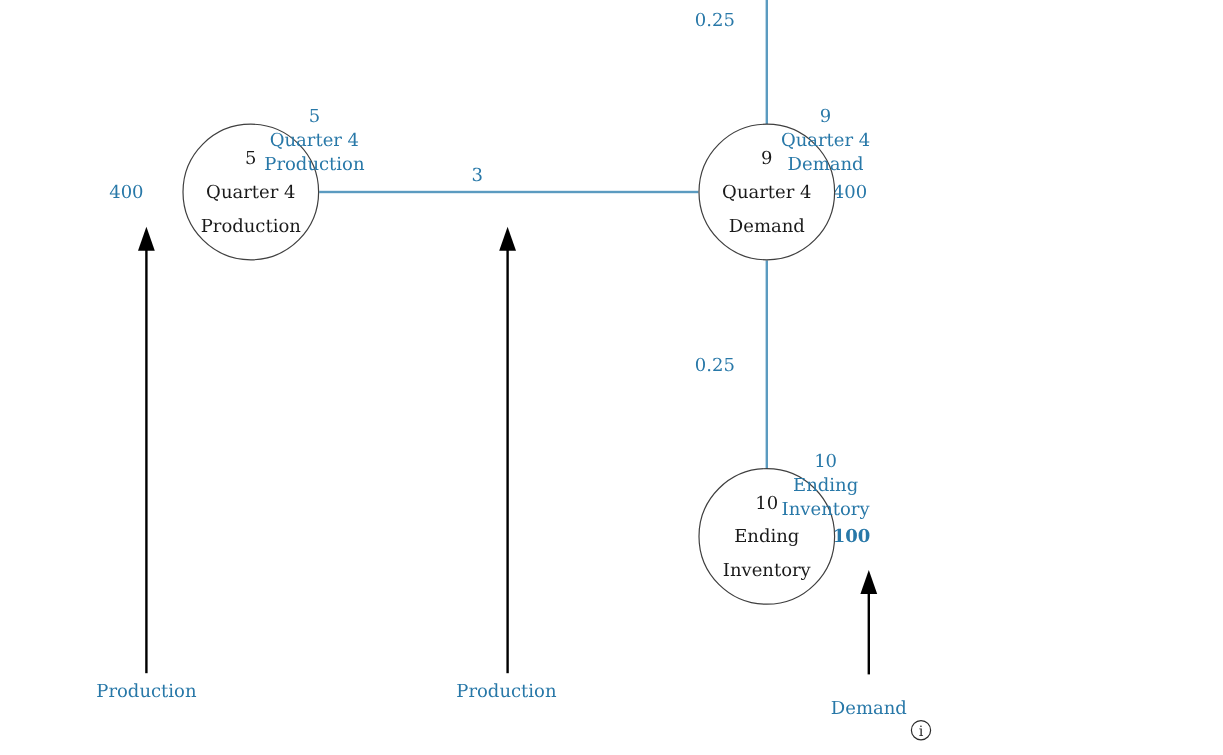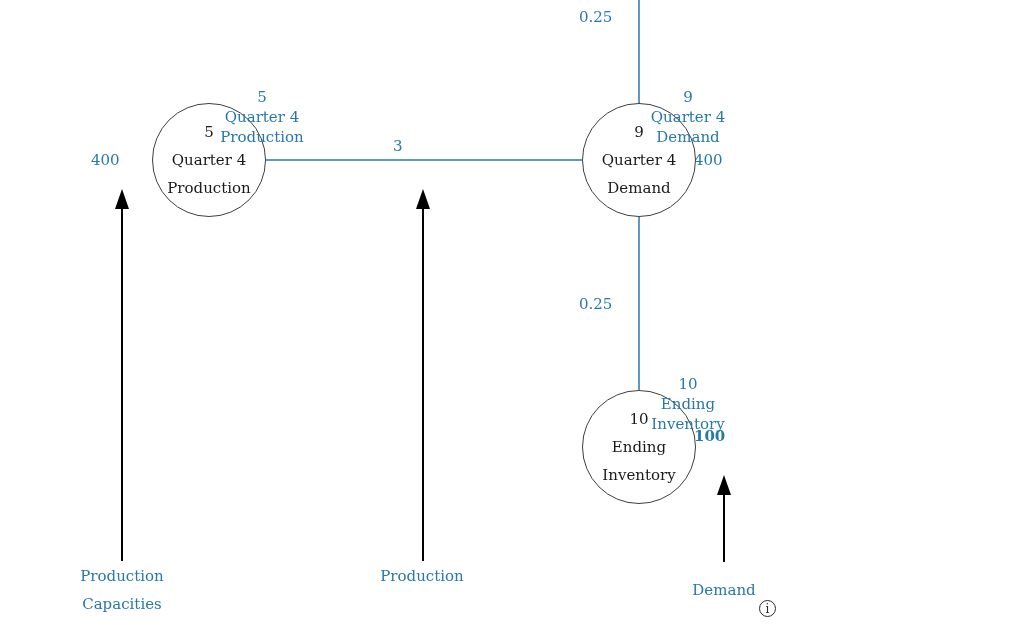--- a/index.html
+++ b/index.html
@@ -106,38 +106,37 @@
   <div class="node" style="left:582px; top:390px;">
     <span>10</span>
     <span>Ending</span>
     <span>Inventory</span>
   </div>
   <div class="callout teal" style="left:618px; top:374px;">
     <div>10</div>
     <div>Ending</div>
     <div>Inventory</div>
   </div>
-  <span class="lbl teal bold" style="left:694px; top:426px; width:60px;">100</span>
+  <span class="lbl teal bold" style="left:694px; top:437px; width:60px;">100</span>
 
   <div>
     <div class="head" style="left:115px; top:189px;"></div>
     <div class="shaft" style="left:121px; top:205px; height:356px;"></div>
   </div>
   <div>
     <div class="head" style="left:416px; top:189px;"></div>
     <div class="shaft" style="left:422px; top:205px; height:356px;"></div>
   </div>
   <div>
     <div class="head" style="left:717px; top:475px;"></div>
     <div class="shaft" style="left:723px; top:491px; height:71px;"></div>
   </div>
 
   <div class="annotation teal" style="left:37px; top:562px;">
     <div>Production</div>
-    <div>Capacities</div>
   </div>
   <div class="annotation teal" style="left:337px; top:562px;">
     <div>Production</div>
   </div>
   <div class="annotation teal" style="left:639px; top:576px;">
     <div>Demand</div>
   </div>
 
   <div class="info" style="left:759px; top:600px;">
     <span>i</span>

